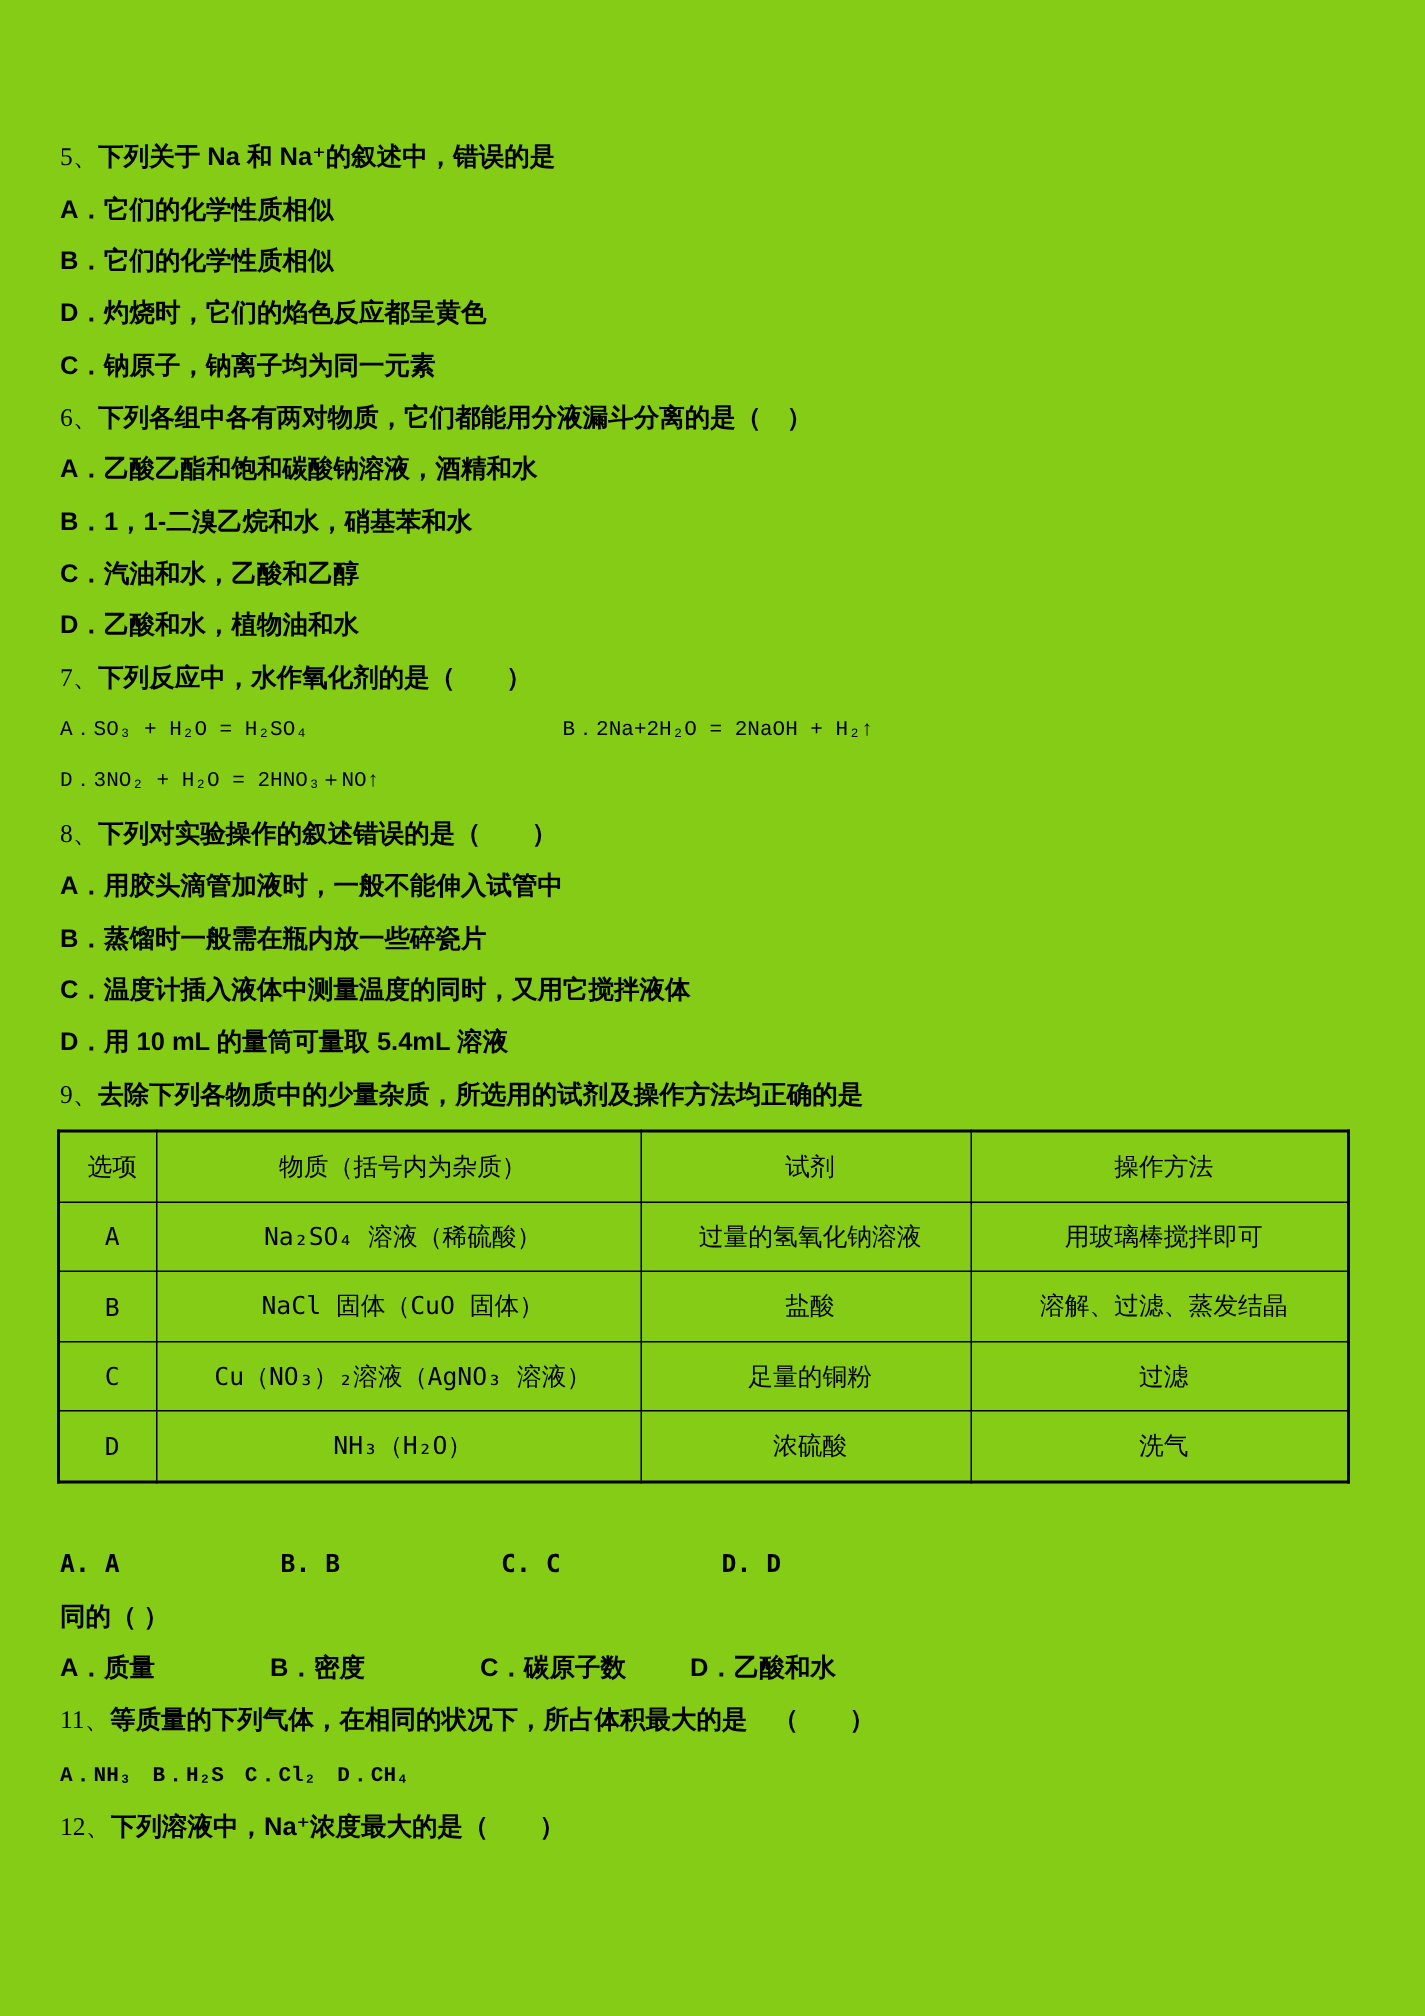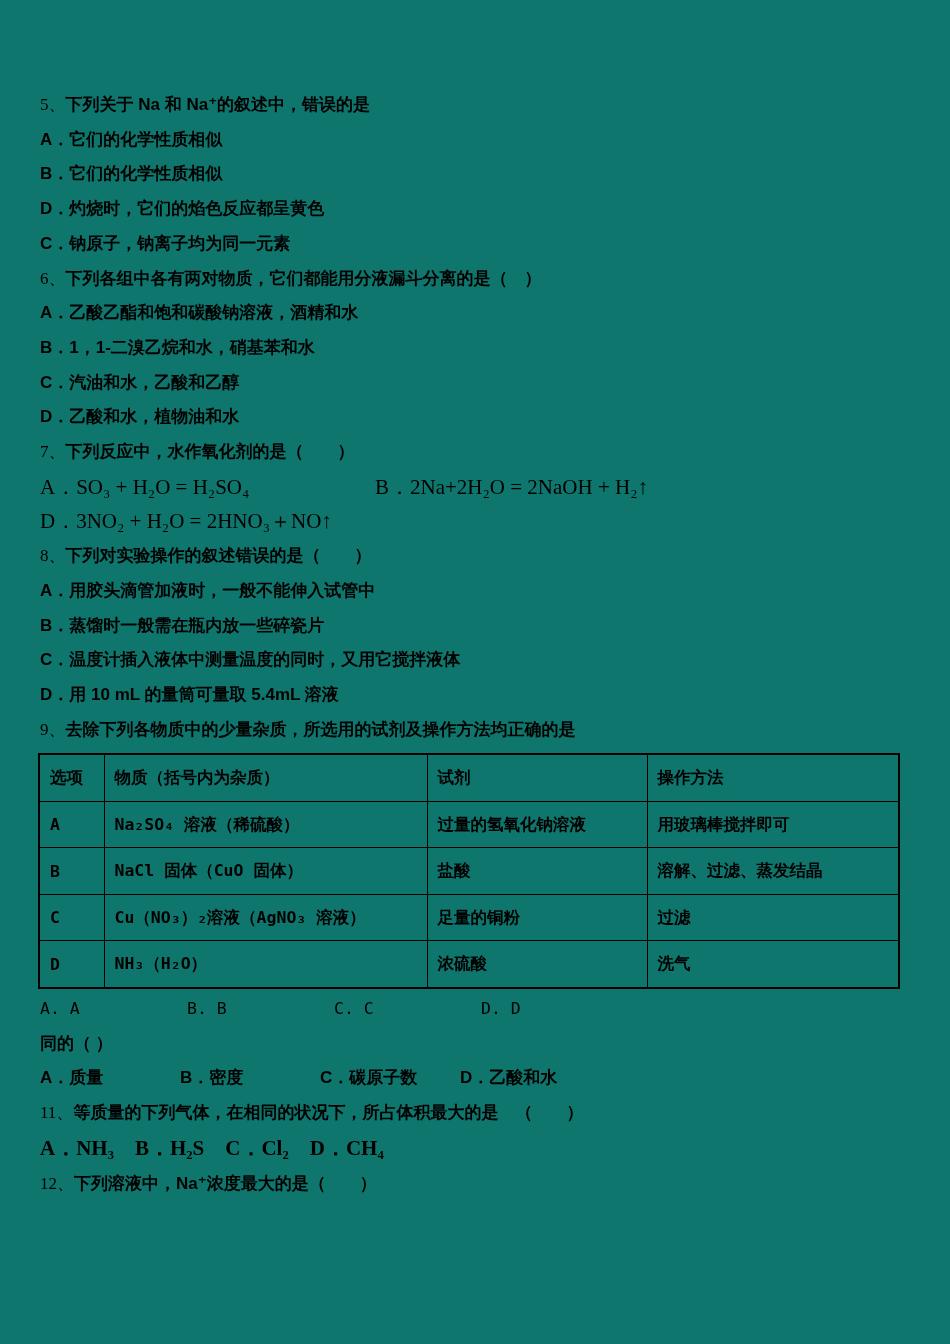--- a/index.html
+++ b/index.html
@@ -1,60 +1,60 @@
 <!DOCTYPE html>
 <html><head>
 <meta charset="utf-8">
 <style>
   html,body { margin:0; padding:0; background:#ffffff; }
   .page {
     position:relative;
     width:950px; height:1344px;
-    background:#0f766e;
+    background:#84cc16;
     box-sizing:border-box;
     padding:88px 38px 0 40px;
     color:#000;
     font-family:"Liberation Sans","DejaVu Sans",sans-serif;
     font-weight:bold;
     font-size:17px;
     overflow:hidden;
   }
   .line { line-height:34.7px; white-space:nowrap; }
   .qnum {
     font-family:"Liberation Serif","DejaVu Serif",serif;
     font-weight:normal;
   }
   .eqrow { display:flex; }
   .eq {
-    font-family:Liberation Serif, serif;
+    font-family:Liberation Mono, monospace;
     font-weight:normal;
-    font-size:21px;
+    font-size:14px;
   }
   .eq-left { width:335px; }
   table.qtable {
     border-collapse:collapse;
     table-layout:fixed;
     width:860px;
     margin:6px 0 3px -2px;
     border:2px solid #000;
   }
   table.qtable th, table.qtable td {
     border:1.5px solid #000;
     height:45.5px;
     padding:0 4px 0 10px;
-    text-align:left;
+    text-align:center;
     vertical-align:middle;
     font-size:16.5px;
-    font-weight:bold;
+    font-weight:normal;
     font-family:"DejaVu Sans Mono","Liberation Sans",sans-serif;
     overflow:hidden;
   }
   .ans-item { display:inline-block; width:147px;
     font-family:"DejaVu Sans Mono","Liberation Mono",monospace;
-    font-weight:normal; font-size:16.5px; }
+    font-weight:bold; font-size:16.5px;margin-top:34px; }
   .opt-item { display:inline-block; width:140px; }
 </style>
 </head>
 <body>
 
 <div class="page">
 
   <div>
     <div class="line"><span class="qnum">5、</span><span>下列关于 Na 和 Na⁺的叙述中，错误的是</span></div>
     <div class="line">A．它们的化学性质相似</div>

